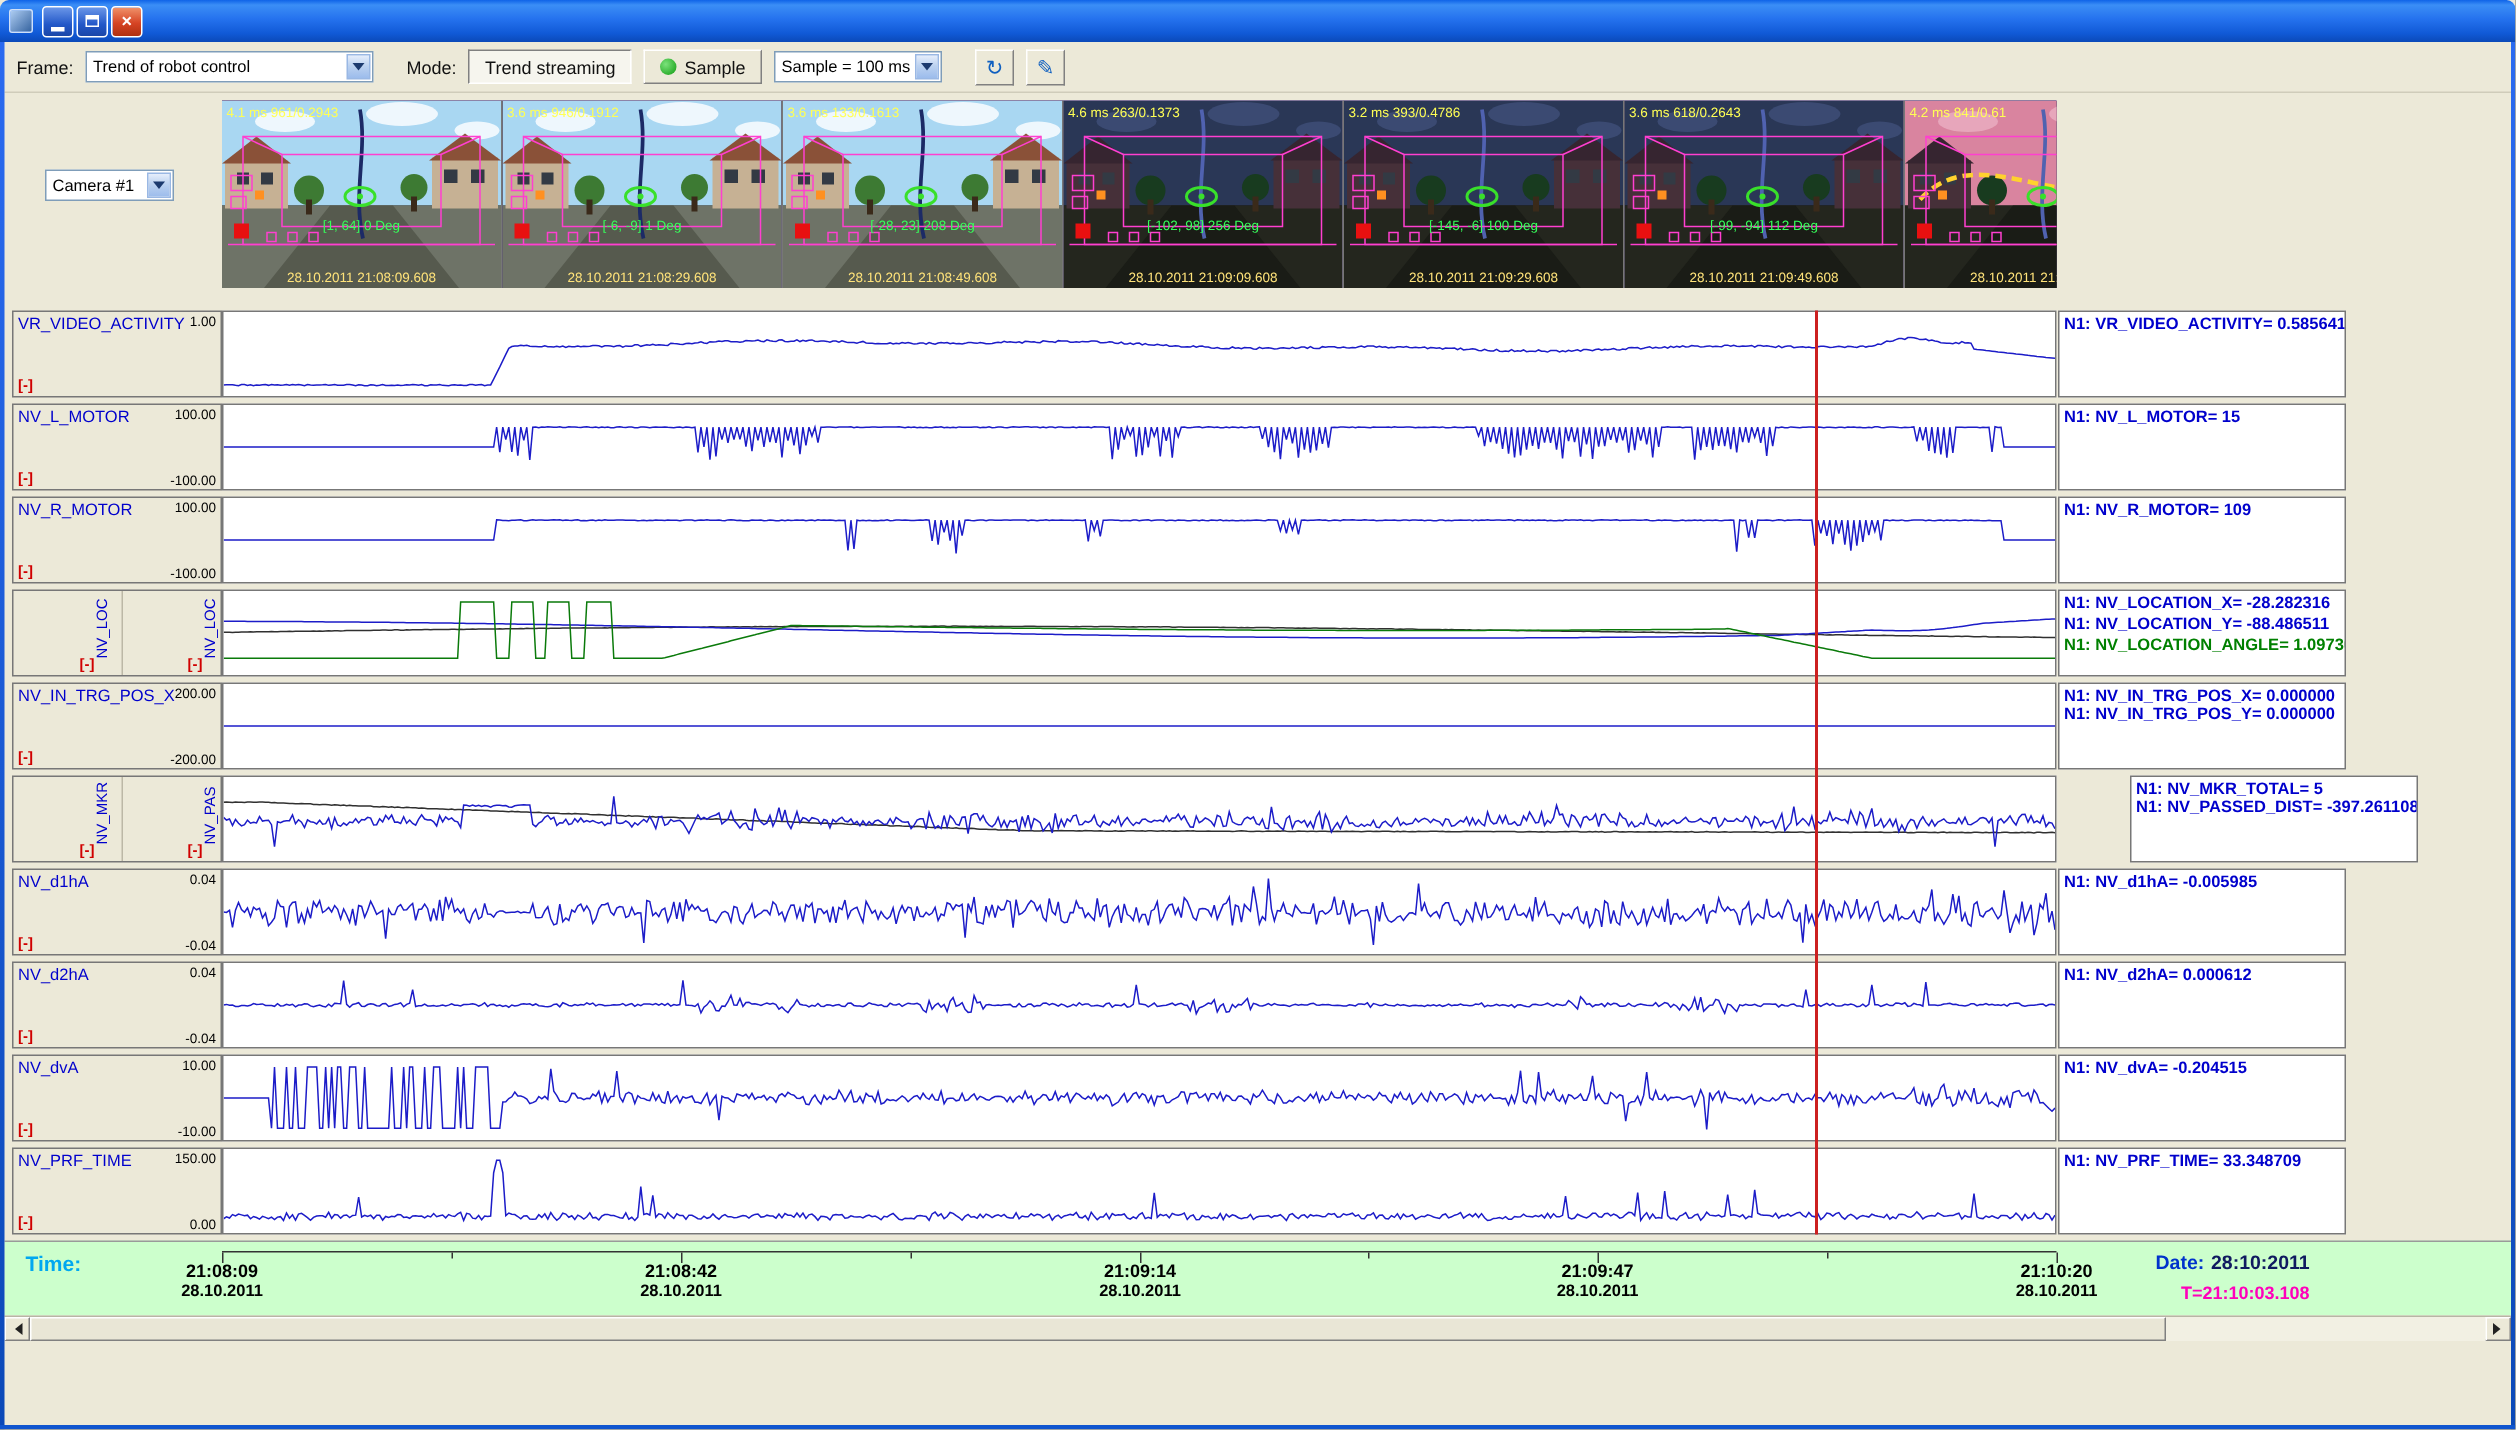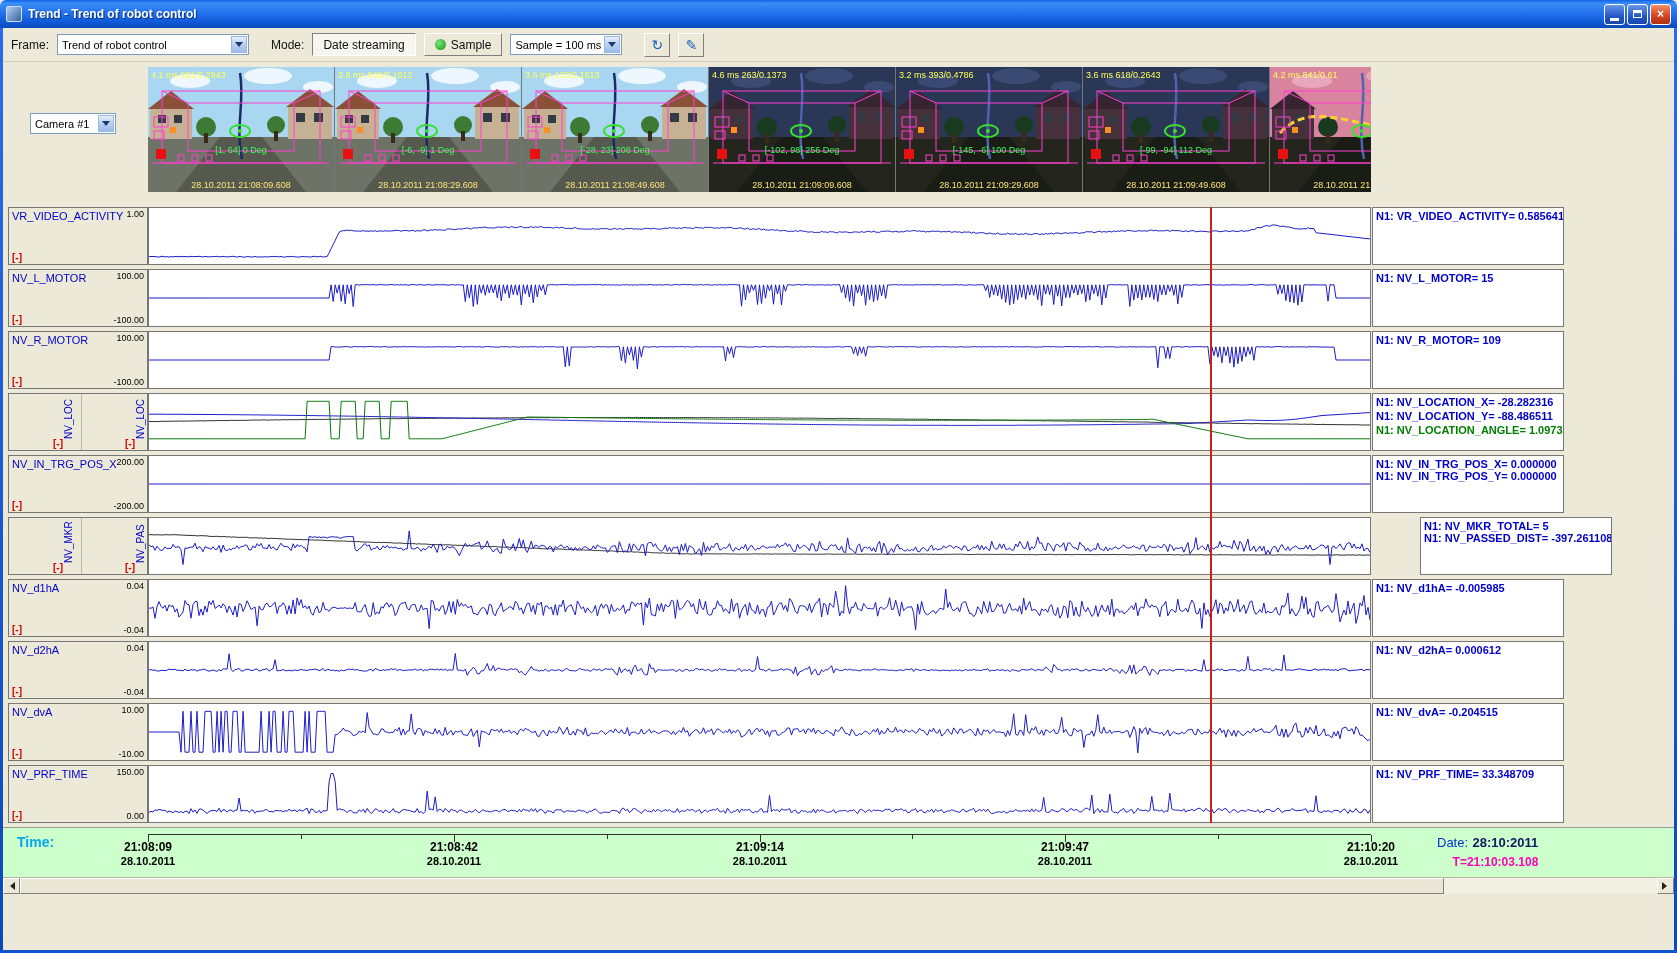--- a/index.html
+++ b/index.html
@@ -61,39 +61,38 @@
   
   .timebar{position:absolute;left:3px;top:827px;width:1671px;height:50px;background:#ccffcc;border-top:1px solid #9a9a9a}
   .time-label{position:absolute;left:14px;top:6px;color:#00a8f0;font-weight:bold;font-size:14px}
   .ruler{position:absolute;left:145px;top:6px;width:1223px;height:0;border-top:1px solid #333}
   .rt{position:absolute;top:0;width:1px;height:7px;background:#333}
   .rt.minor{height:4px}
   .tlabel{position:absolute;top:12px;transform:translateX(-50%);text-align:center;line-height:1.25}
   .tt{font-weight:bold;font-size:12px;color:#000}
   .td{font-weight:bold;font-size:11px;color:#000}
   .dateblock{position:absolute;left:1434px;top:5px;white-space:nowrap}
-  .date-lbl{color:#0033cc;font-weight:normal;font-size:13px}
+  .date-lbl{color:#0033cc;font-weight:bold;font-size:13px}
   .date-val{color:#101a60;font-weight:bold;font-size:13px}
   .tcur{color:#ff00bb;font-weight:bold;font-size:12px;margin-top:4px;text-align:right}
   
   .hscroll{position:absolute;left:3px;top:877px;width:1671px;height:17px;background:#f2f0e3;border-top:1px solid #b8b5a4}
   .sbtn{position:absolute;top:0;width:17px;height:16px;background:#ece9d8;border:1px solid;border-color:#fff #808080 #808080 #fff;display:flex;align-items:center;justify-content:center;cursor:pointer}
   .sbtn.leftb{left:0}.sbtn.rightb{right:0}
   .tri-l{width:0;height:0;border:4px solid transparent;border-right:5px solid #222;margin-right:2px}
   .tri-r{width:0;height:0;border:4px solid transparent;border-left:5px solid #222;margin-left:2px}
   .sb-thumb{position:absolute;left:17px;top:0;width:1424px;height:16px;background:#e9e6d6;border:1px solid;border-color:#fff #808080 #808080 #fff;cursor:grab}
 </style>
 </head>
 <body>
 
 <div class="window">
 
   <div class="titlebar">
     <span class="app-icon"></span>
-    <span class="title">Trend - Trend of robot control</span>
     <span class="tbtns">
       <span class="tb minb">
           <span class="glyph-min"></span>
         </span>
       <span class="tb maxb">
           <span class="glyph-max"></span>
         </span>
       <span class="tb closeb">×</span>
     </span>
   </div>
@@ -102,21 +101,21 @@
     <span class="lbl">Frame:</span>
     <span class="combo w-frame">
       <span class="combo-text">Trend of robot control</span>
       <span class="combo-arrow">
           <span class="tri-d"></span>
         </span>
     </span>
     <span class="tb-gap"></span>
     <span class="lbl">Mode:</span>
     <span class="modebtn pressed">
-        <span>Date streaming</span>
+        <span>Trend streaming</span>
       </span>
     <span class="modebtn">
       <span class="archive-icon"></span>
       <span>Sample</span>
     </span>
     <span class="combo w-sample">
       <span class="combo-text">Sample = 100 ms</span>
       <span class="combo-arrow">
           <span class="tri-d"></span>
         </span>

